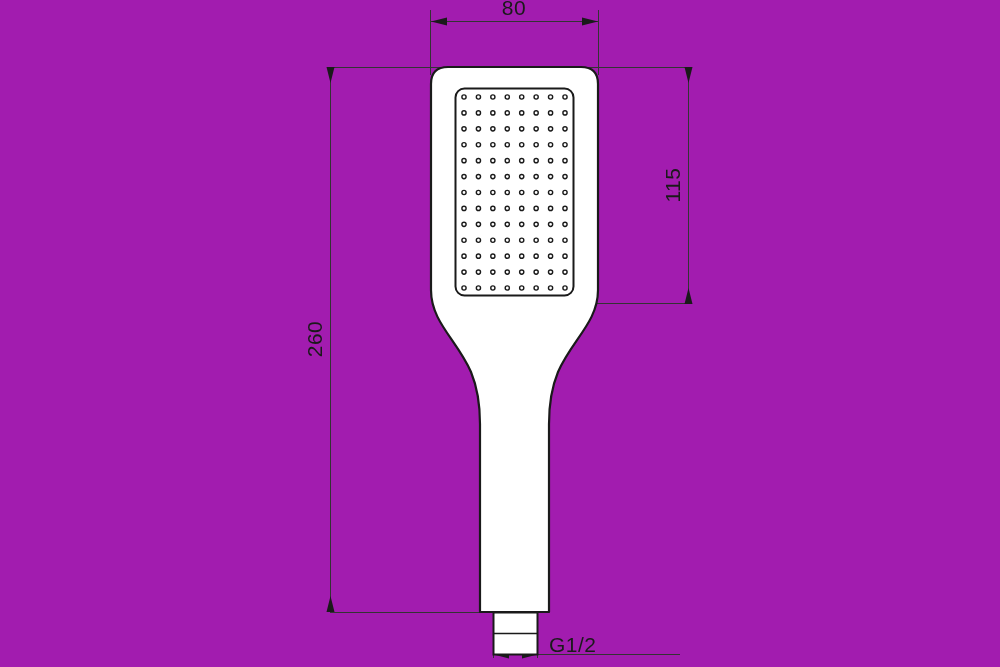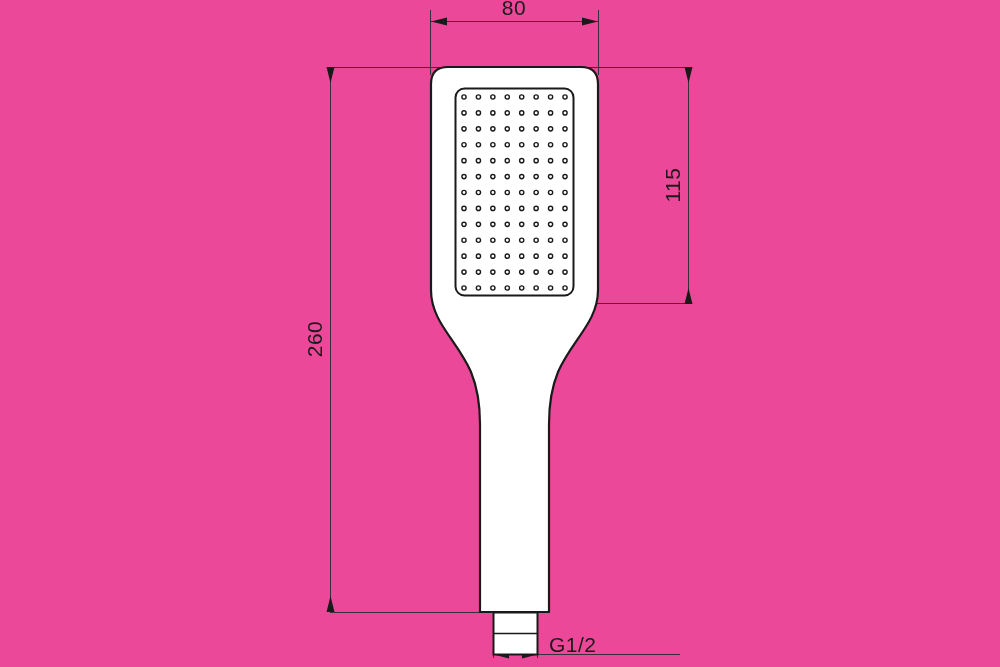--- a/index.html
+++ b/index.html
@@ -10,21 +10,21 @@
   body {
     width: 1000px;
     height: 667px;
     font-family: "Liberation Sans", sans-serif;
     overflow: hidden;
   }
   #drawing-root {
     position: relative;
     width: 1000px;
     height: 667px;
-    background: #ec4899;
+    background: #a21caf;
   }
   #cad-svg {
     position: absolute;
     left: 0;
     top: 0;
     width: 1000px;
     height: 667px;
     display: block;
   }
   .dim-text {

